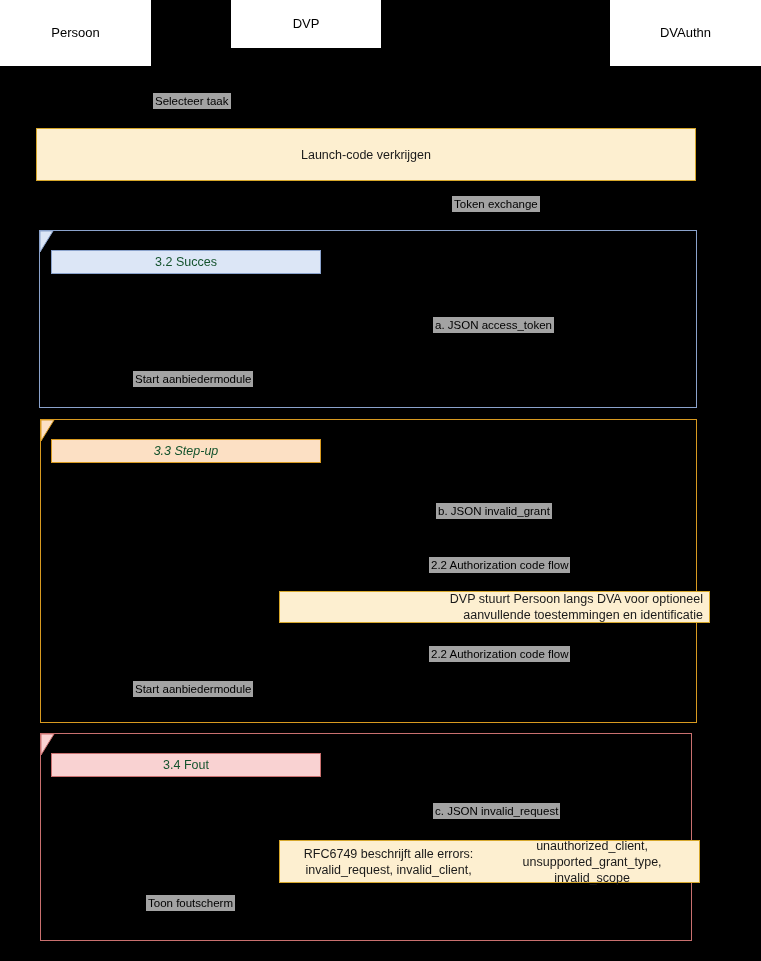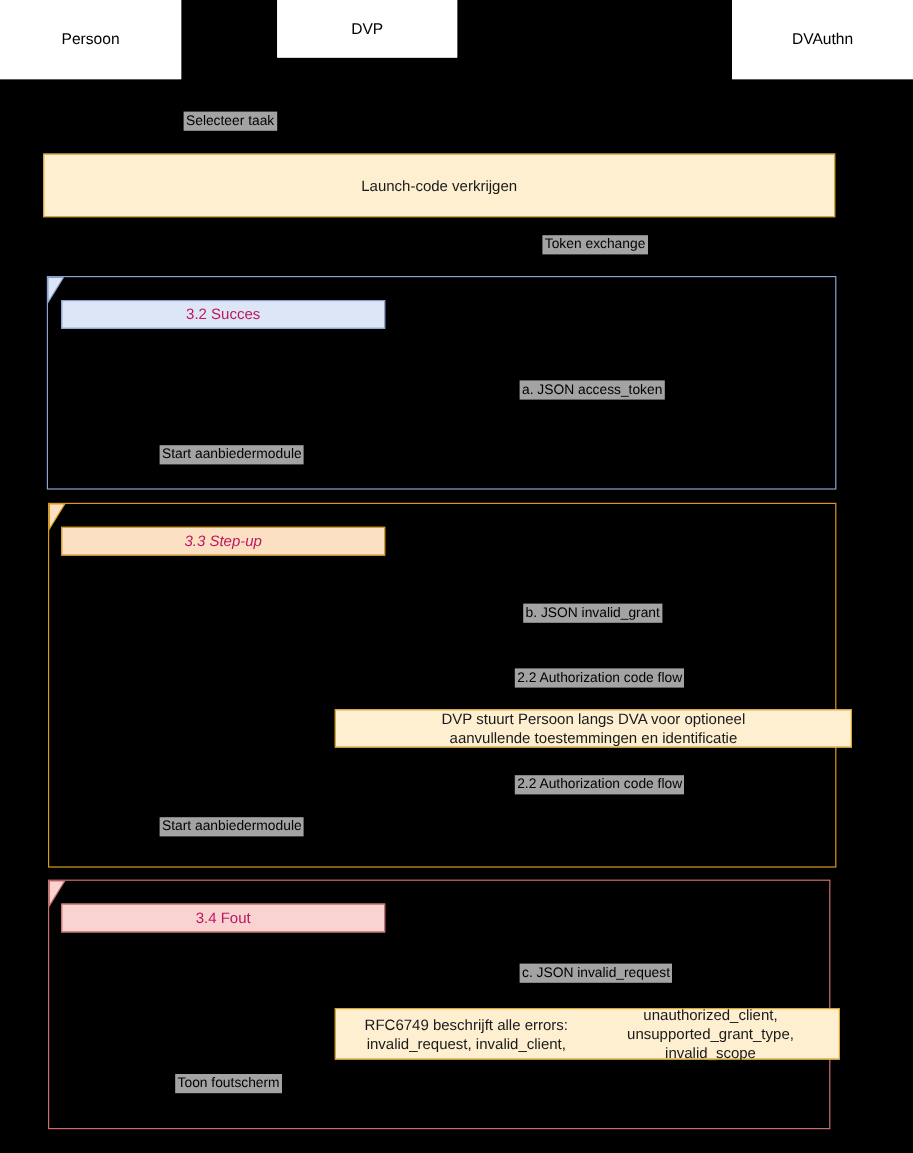--- a/index.html
+++ b/index.html
@@ -83,21 +83,21 @@
 
   
   .frag-title {
     position: absolute;
     box-sizing: border-box;
     display: flex;
     align-items: center;
     justify-content: center;
     font-size: 12.5px;
     line-height: 15px;
-    color: #be185d;
+    color: #14532d;
   }
   .frag-title.blue   { background: #dce6f6; border: 1px solid #8ba3cc; }
   .frag-title.orange { background: #fce0c4; border: 1px solid #d89a20; }
   .frag-title.red    { background: #f9d2d2; border: 1px solid #c9706f; }
 </style>
 </head>
 <body>
 
 <div id="canvas">
 
@@ -140,21 +140,21 @@
     </svg>
     <div class="frag-title orange" style="left:10px; top:19px; width:270px; height:24px;">
       <span>3.3 Step-up</span>
     </div>
   </div>
 
   <div class="msg-label" style="left:436px; top:503px;">b. JSON invalid_grant</div>
 
   <div class="msg-label" style="left:429px; top:557px;">2.2 Authorization code flow</div>
 
-  <div class="note" style="left:279px; top:591px; width:431px; height:32px; flex-direction:column;">
+  <div class="note" style="left:279px; top:591px; width:431px; height:32px; flex-direction:column;align-items:flex-end;">
     <span>DVP stuurt Persoon langs DVA voor optioneel</span>
     <span>aanvullende toestemmingen en identificatie</span>
   </div>
 
   <div class="msg-label" style="left:429px; top:646px;">2.2 Authorization code flow</div>
 
   <div class="msg-label" style="left:133px; top:681px;">Start aanbiedermodule</div>
 
   <div class="fragment red" style="left:40px; top:733px; width:652px; height:208px;">
     <svg class="fold" viewBox="0 0 14 22" xmlns="http://www.w3.org/2000/svg">

